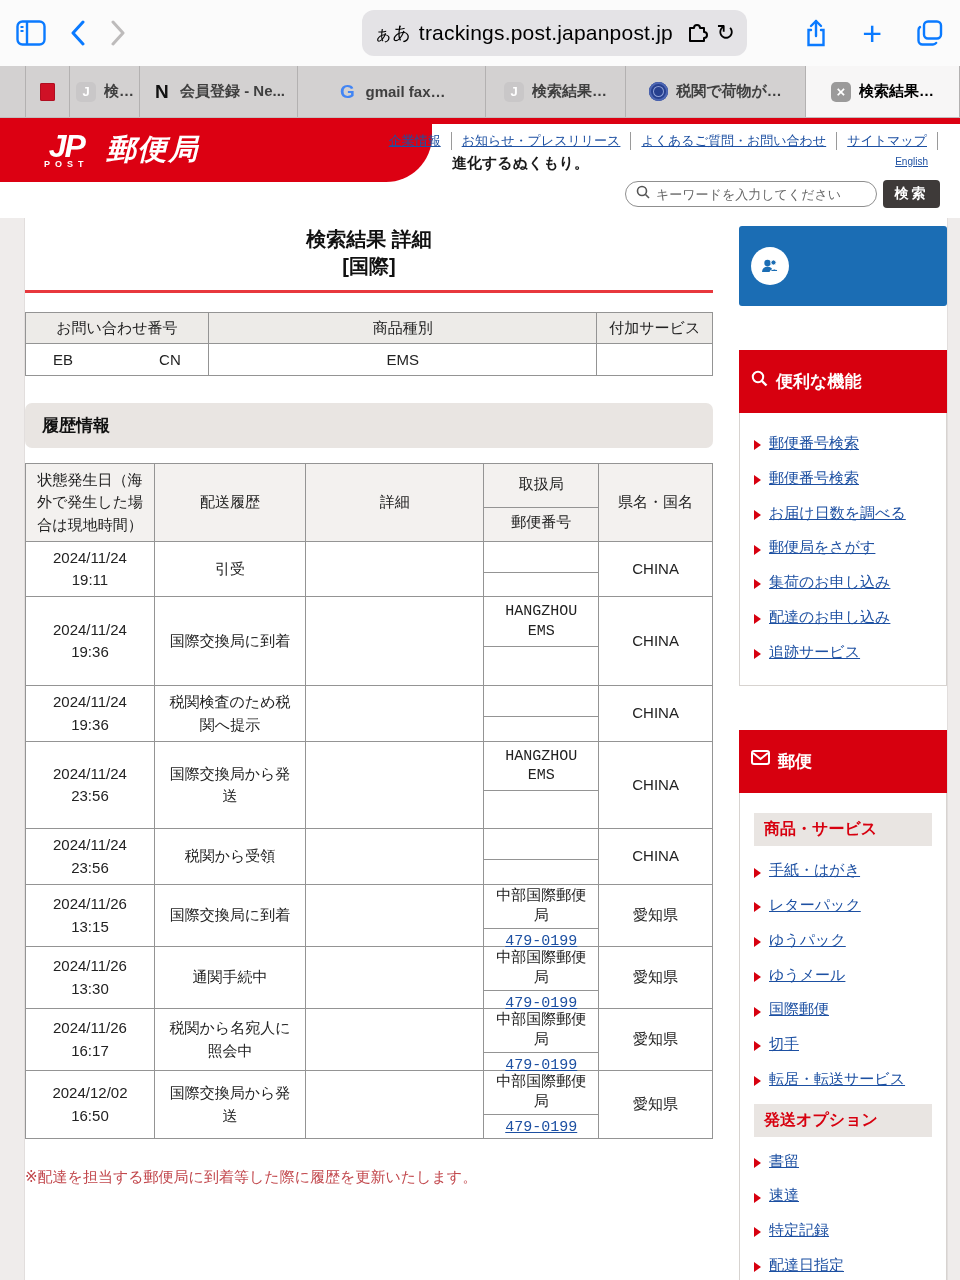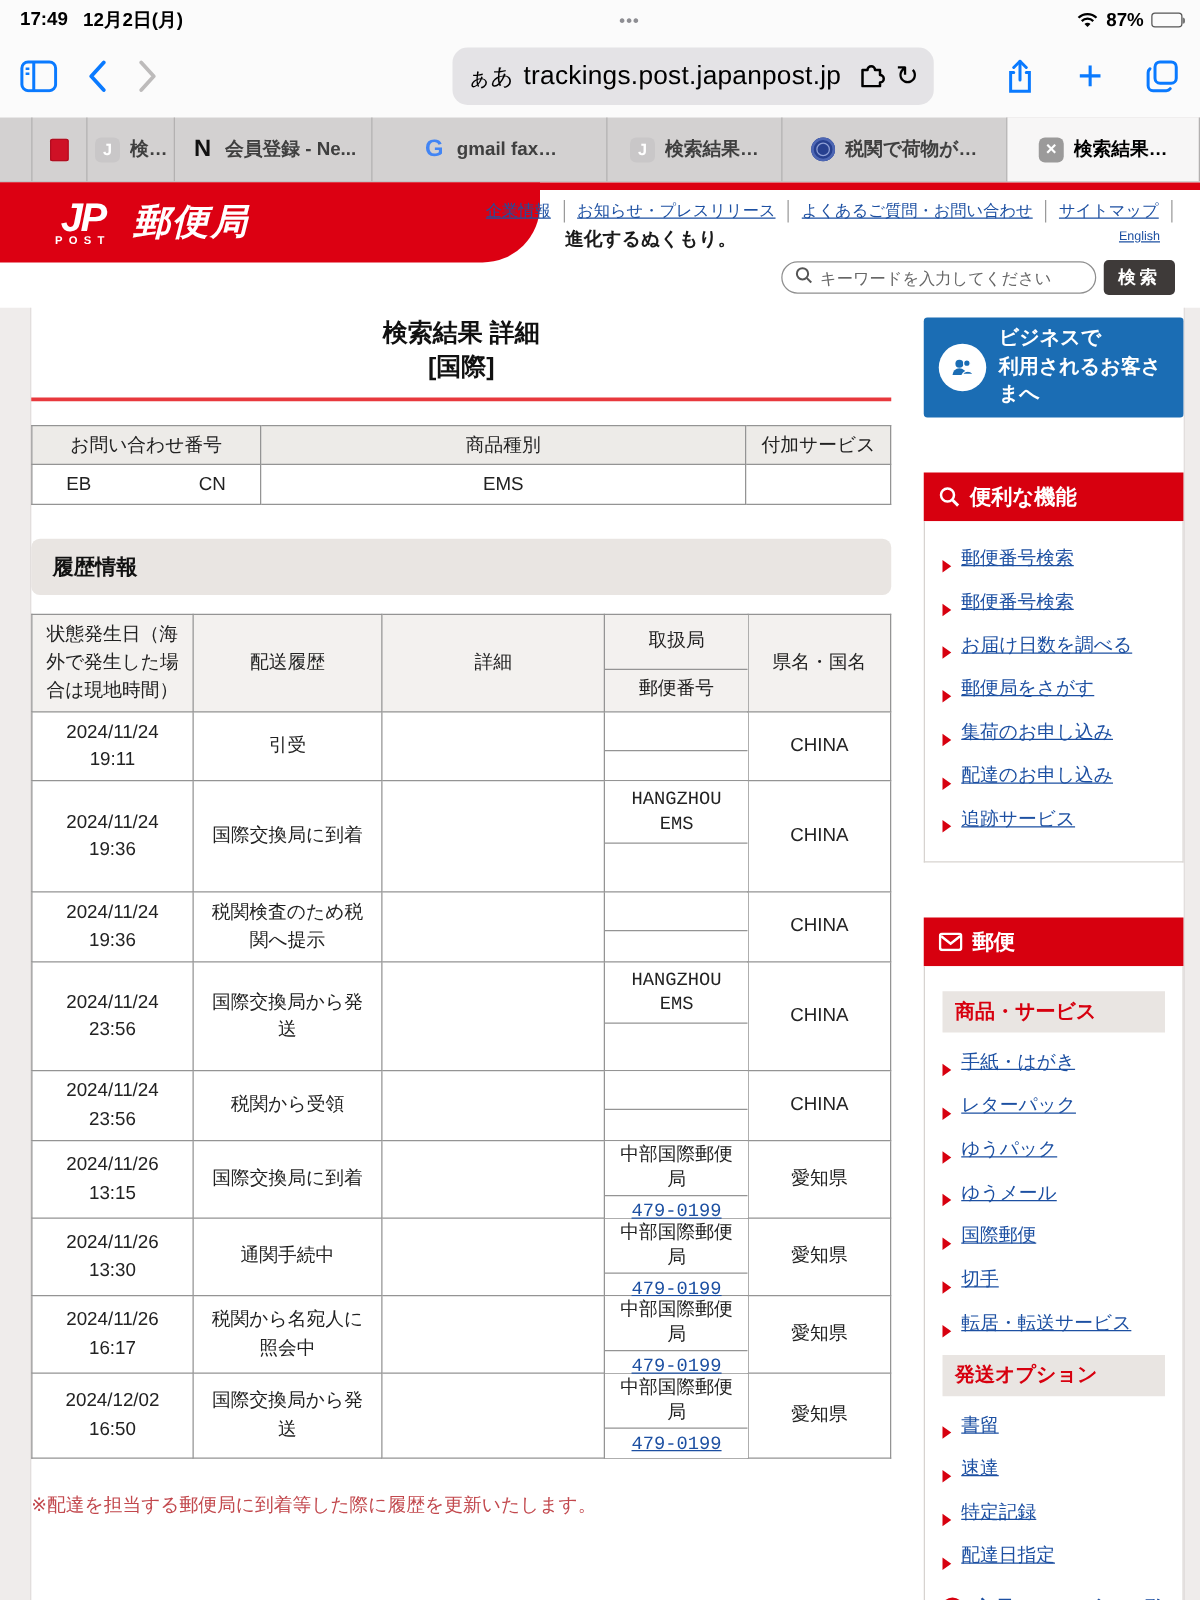--- a/index.html
+++ b/index.html
@@ -97,55 +97,37 @@
   .history-table tbody tr:nth-child(9){height:68px}
   .postal-link { color:#1d50a2; text-decoration:underline; }
   .notes { margin-top:26px; color:#c2484d; font-size:15px; line-height:1.65; }
 
   
   .sidebar { padding-top:8px; font-size:15px; }
   .biz-banner { background:#1b6db4; border-radius:3px; height:80px; display:flex; align-items:center; gap:10px; padding:0 12px; }
   .biz-icon { width:38px; height:38px; background:#fff; border-radius:50%; flex:0 0 auto; display:flex; align-items:center; justify-content:center; }
   .biz-text { color:#fff; font-weight:700; font-size:16px; line-height:1.4; }
   .panel { margin-top:20px; }
-  .panel-head { background:#d7000f; color:#fff; font-weight:700; font-size:17px; display:flex; align-items:center; gap:8px; padding:8px 12px;margin-top:44px; }
+  .panel-head { background:#d7000f; color:#fff; font-weight:700; font-size:17px; display:flex; align-items:flex-start; gap:8px; padding:20px 12px;margin-top:44px; }
   .panel-head svg { flex:0 0 auto; }
   .panel-body { background:#fff; border:1px solid #d7d3d0; border-top:none; padding:6px 12px 10px; }
-  .side-link { display:flex; align-items:flex-end; gap:8px; margin:13px 2px; }
+  .side-link { display:flex; align-items:center; gap:8px; margin:13px 2px; }
   .tri { width:0; height:0; border-left:7px solid #d7000f; border-top:5px solid transparent; border-bottom:5px solid transparent; margin-top:5px; flex:0 0 auto; }
   .side-link a { color:#1d50a2; text-decoration:underline; line-height:1.45; }
   .sub-head { background:#e9e5e2; color:#d7000f; font-weight:700; font-size:16px; padding:6px 10px; margin:14px 2px 4px; }
   .all-link-row { display:flex; align-items:center; justify-content:center; gap:7px; margin:20px 0 10px; }
   .circle-arrow { width:18px; height:18px; border-radius:50%; background:#d7000f; display:flex; align-items:center; justify-content:center; flex:0 0 auto; }
   .circle-arrow i { display:block; width:0; height:0; border-left:7px solid #fff; border-top:4.5px solid transparent; border-bottom:4.5px solid transparent; margin-left:2px; }
   .all-link-row a { font-size:17px; font-weight:700; color:#1d50a2; text-decoration:underline; }
 </style>
 </head>
 <body>
 
 <div class="screen">
 
-  <div class="status-bar">
-    <div class="status-left">
-      <span>17:49</span>
-      <span>12月2日(月)</span>
-    </div>
-    <div class="status-center">•••</div>
-    <div class="status-right">
-      <span class="wifi-icon">
-        <svg width="18" height="14" viewBox="0 0 18 14">
-            <path d="M9 12.5 L6.6 10.1 a3.4 3.4 0 0 1 4.8 0 Z" fill="#000"></path>
-            <path d="M4.4 7.9 a6.5 6.5 0 0 1 9.2 0" fill="none" stroke="#000" stroke-width="1.8"></path>
-            <path d="M1.8 5.2 a10.2 10.2 0 0 1 14.4 0" fill="none" stroke="#000" stroke-width="1.8"></path>
-          </svg>
-      </span>
-      <span>87%</span>
-      <span class="battery"><span class="battery-fill"></span><span class="battery-nub"></span></span>
-    </div>
-  </div>
 
   <div class="toolbar">
     <div class="tb-left">
       <span class="tb-icon">
         <svg width="30" height="26" viewBox="0 0 30 26">
             <rect x="1.5" y="1.5" width="27" height="23" rx="5" fill="none" stroke="#0a7aff" stroke-width="2.4"></rect>
             <line x1="11" y1="1.5" x2="11" y2="24.5" stroke="#0a7aff" stroke-width="2.4"></line>
             <line x1="4.5" y1="7" x2="7.5" y2="7" stroke="#0a7aff" stroke-width="2"></line>
             <line x1="4.5" y1="11" x2="7.5" y2="11" stroke="#0a7aff" stroke-width="2"></line>
           </svg>
@@ -454,24 +436,20 @@
     <div class="sidebar">
       <div class="biz-banner">
         <span class="biz-icon">
           <svg width="24" height="24" viewBox="0 0 24 24">
               <circle cx="9.5" cy="9" r="3.2" fill="#1b6db4"></circle>
               <path d="M4 18 a5.5 5.5 0 0 1 11 0 Z" fill="#1b6db4"></path>
               <circle cx="15.5" cy="8.5" r="2.6" fill="#1b6db4" stroke="#fff" stroke-width="1"></circle>
               <path d="M12 17.5 a4.8 4.8 0 0 1 8.5 0 Z" fill="#1b6db4" stroke="#fff" stroke-width="1"></path>
             </svg>
         </span>
-        <span class="biz-text">
-          <div>ビジネスで</div>
-          <div>利用されるお客さまへ</div>
-        </span>
       </div>
 
       <div class="panel">
         <div class="panel-head">
           <svg width="17" height="17" viewBox="0 0 17 17">
               <circle cx="7" cy="7" r="5.2" fill="none" stroke="#fff" stroke-width="2"></circle>
               <line x1="11" y1="11" x2="15.5" y2="15.5" stroke="#fff" stroke-width="2.4"></line>
             </svg>
           <span>便利な機能</span>
         </div>

